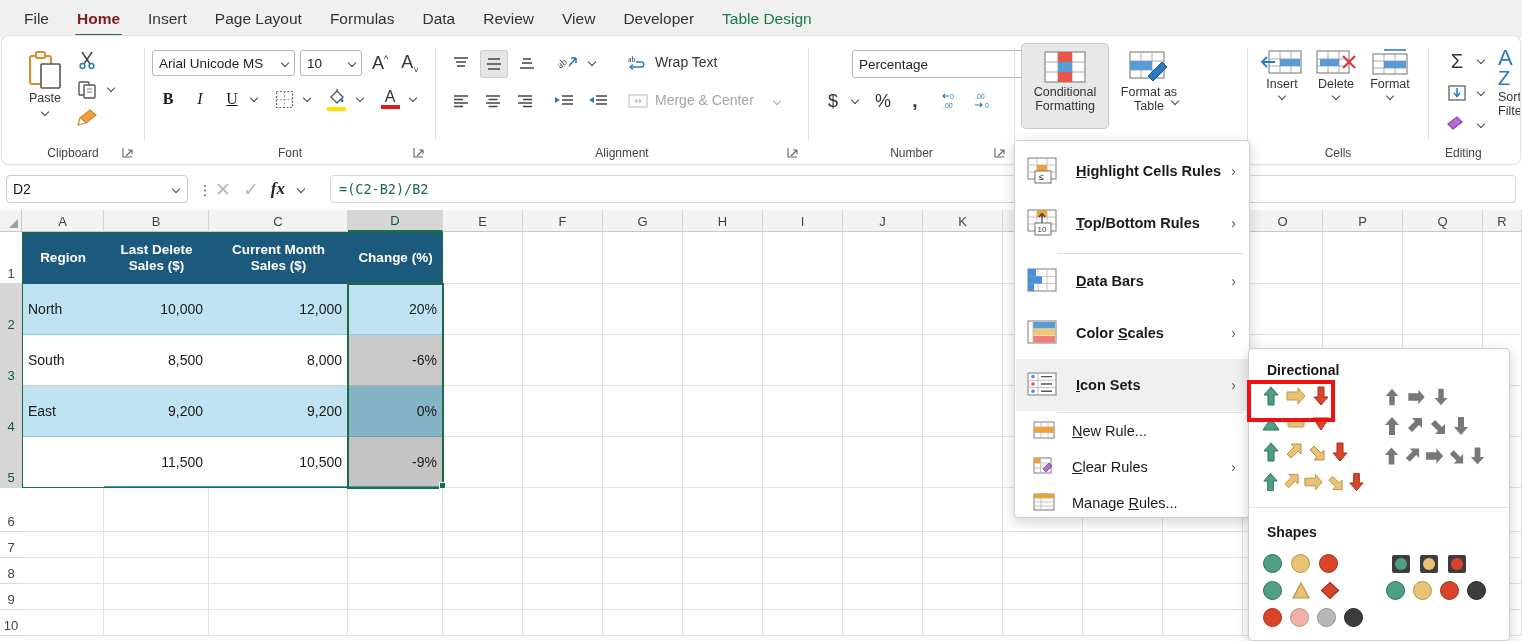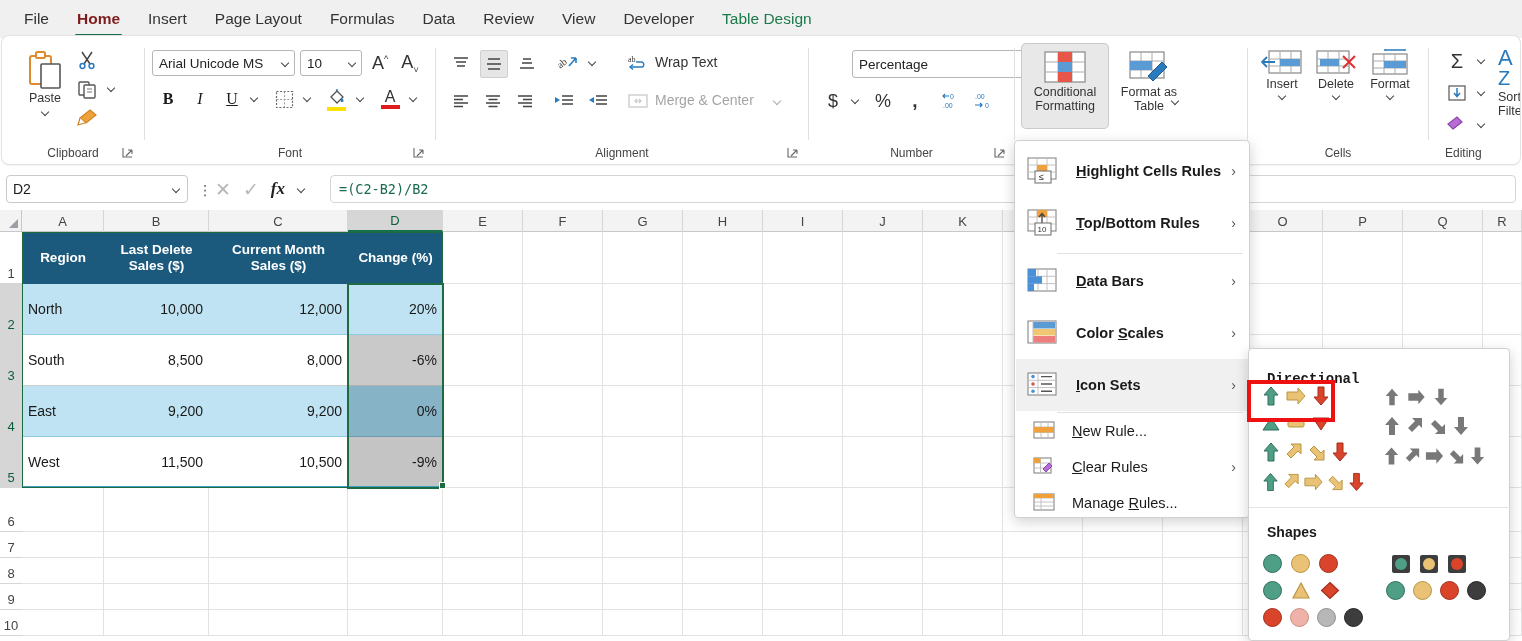--- a/index.html
+++ b/index.html
@@ -749,23 +749,20 @@
     <div class="tcell num" style="left:104px;top:176px;width:105px;height:51px;background:#bfe3f2;border-bottom:1px solid #8fcbe2;">
       <span>9,200</span>
     </div>
     <div class="tcell num" style="left:209px;top:176px;width:139px;height:51px;background:#bfe3f2;border-bottom:1px solid #8fcbe2;">
       <span>9,200</span>
     </div>
     <div class="tcell num" style="left:348px;top:176px;width:95px;height:51px;background:#87b3c6;border-bottom:1px solid #6f9cb0;">
       <span>0%</span>
     </div>
 
-    <div class="tcell" style="left:22px;top:227px;width:82px;height:51px;background:#fff;border-bottom:2px solid #3f9fc0;">
-      <span>West</span>
-    </div>
     <div class="tcell num" style="left:104px;top:227px;width:105px;height:51px;background:#fff;border-bottom:2px solid #3f9fc0;">
       <span>11,500</span>
     </div>
     <div class="tcell num" style="left:209px;top:227px;width:139px;height:51px;background:#fff;border-bottom:2px solid #3f9fc0;">
       <span>10,500</span>
     </div>
     <div class="tcell num" style="left:348px;top:227px;width:95px;height:51px;background:#c4c4c4;border-bottom:2px solid #3f9fc0;">
       <span>-9%</span>
     </div>
 
@@ -884,21 +881,21 @@
           <path d="M2 6h20 M2 10h20 M2 14h20 M9 2v16" stroke="#bbb" stroke-width=".9"></path>
           <rect x="2" y="2" width="20" height="4" fill="#f0a13c"></rect>
         </svg>
       </span>
       <span class="mtxt">Manage <span class="u">R</span>ules...</span>
     </div>
   </div>
 
   <div class="flyout">
 
-    <div class="fsec" style="left:18px;top:22px;font-family:Liberation Mono, monospace;">Directional</div>
+    <div class="fsec" style="left:18px;top:13px;">Directional</div>
 
     <div class="iconrow" style="left:12px;top:36px;gap:4px;">
       <span>
         <svg width="20" height="22" viewBox="0 0 20 22">
             <path d="M10 2 L17 10 h-4 v10 h-6 V10 H3 Z" fill="#4f9e86" stroke="#2f6e5c" stroke-width="1"></path>
           </svg>
       </span>
       <span>
         <svg width="22" height="22" viewBox="0 0 22 22">
             <path d="M2 7 h11 V3 l7 8 l-7 8 v-4 H2 Z" fill="#e9c275" stroke="#b99443" stroke-width="1"></path>

